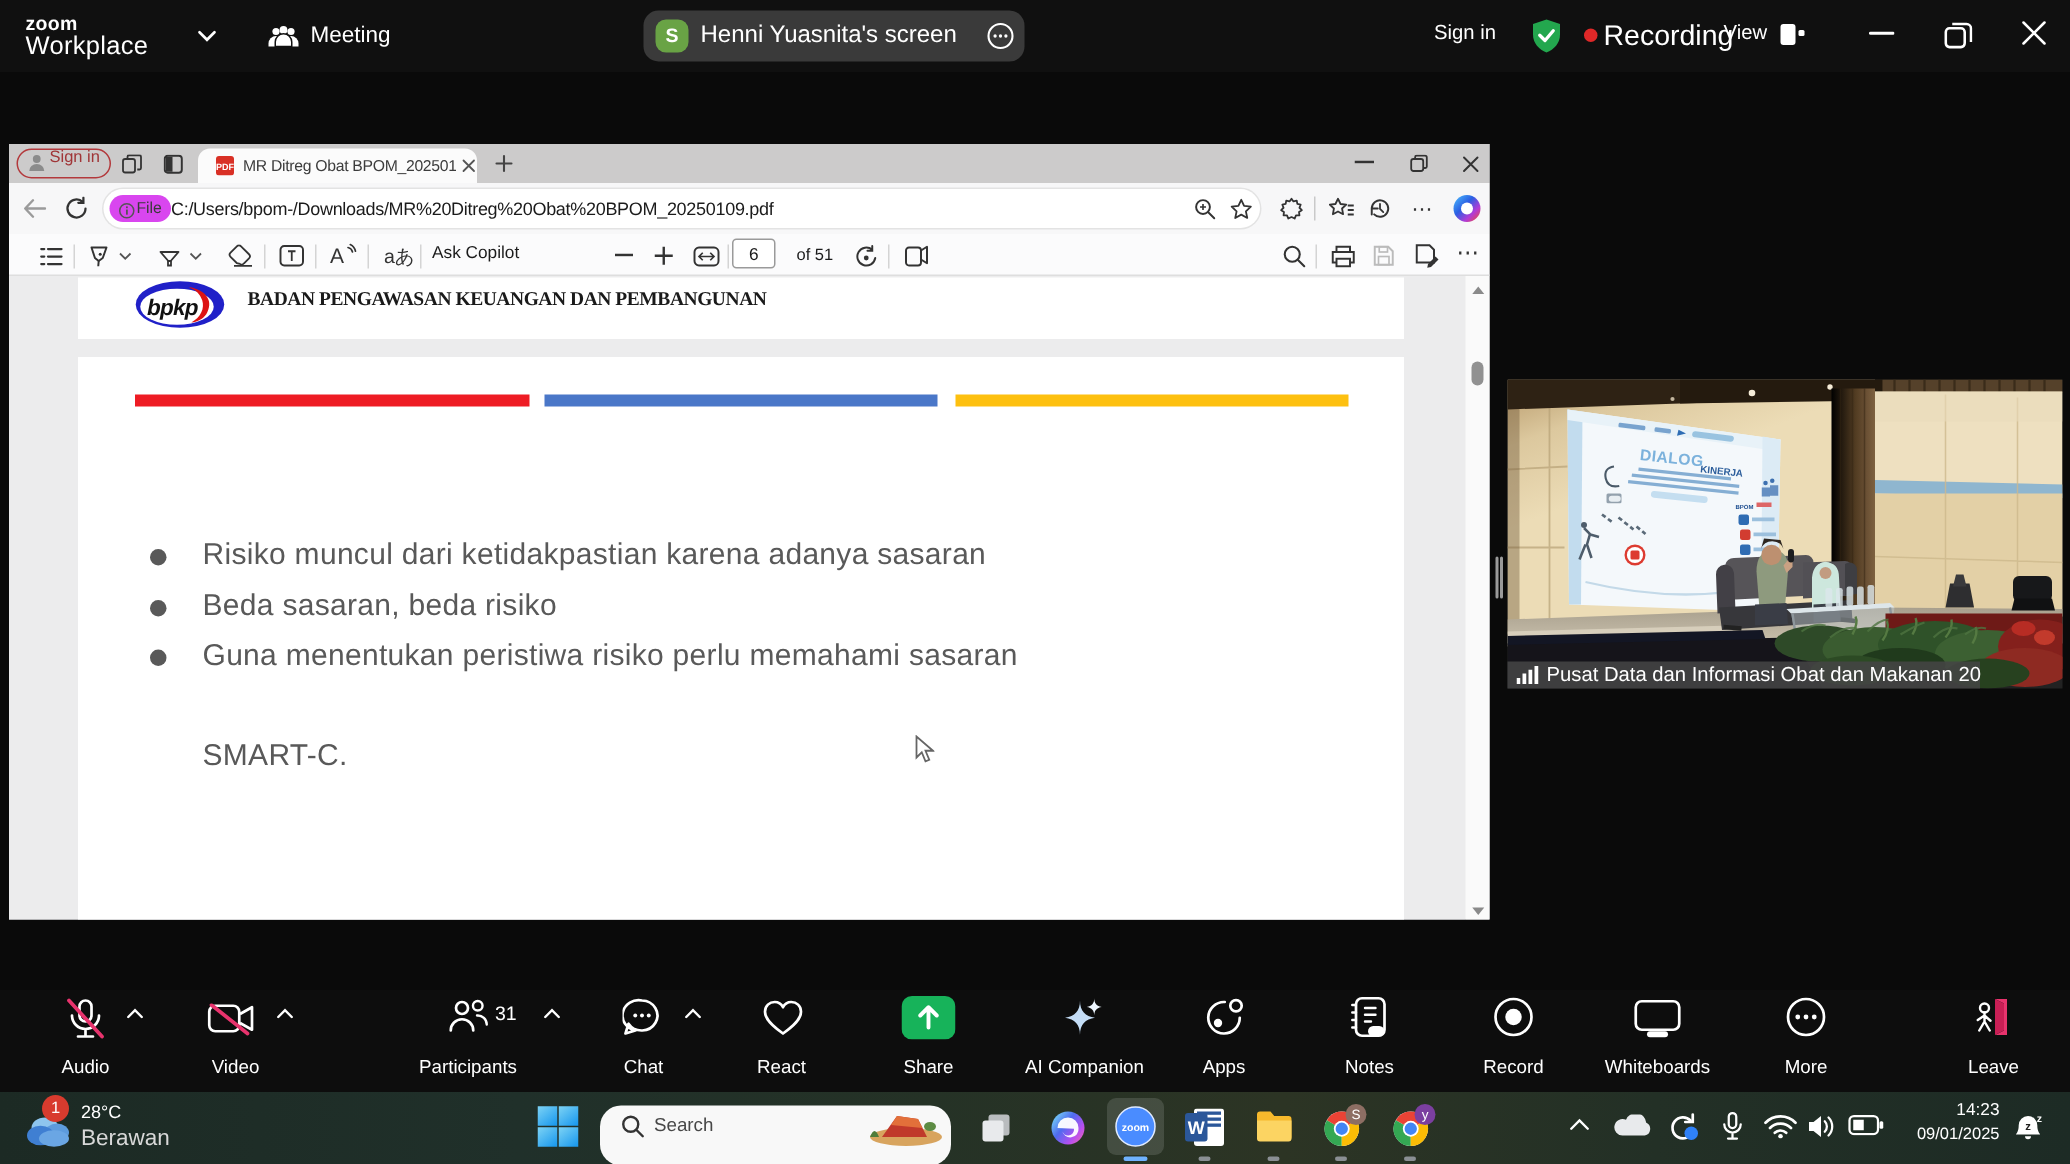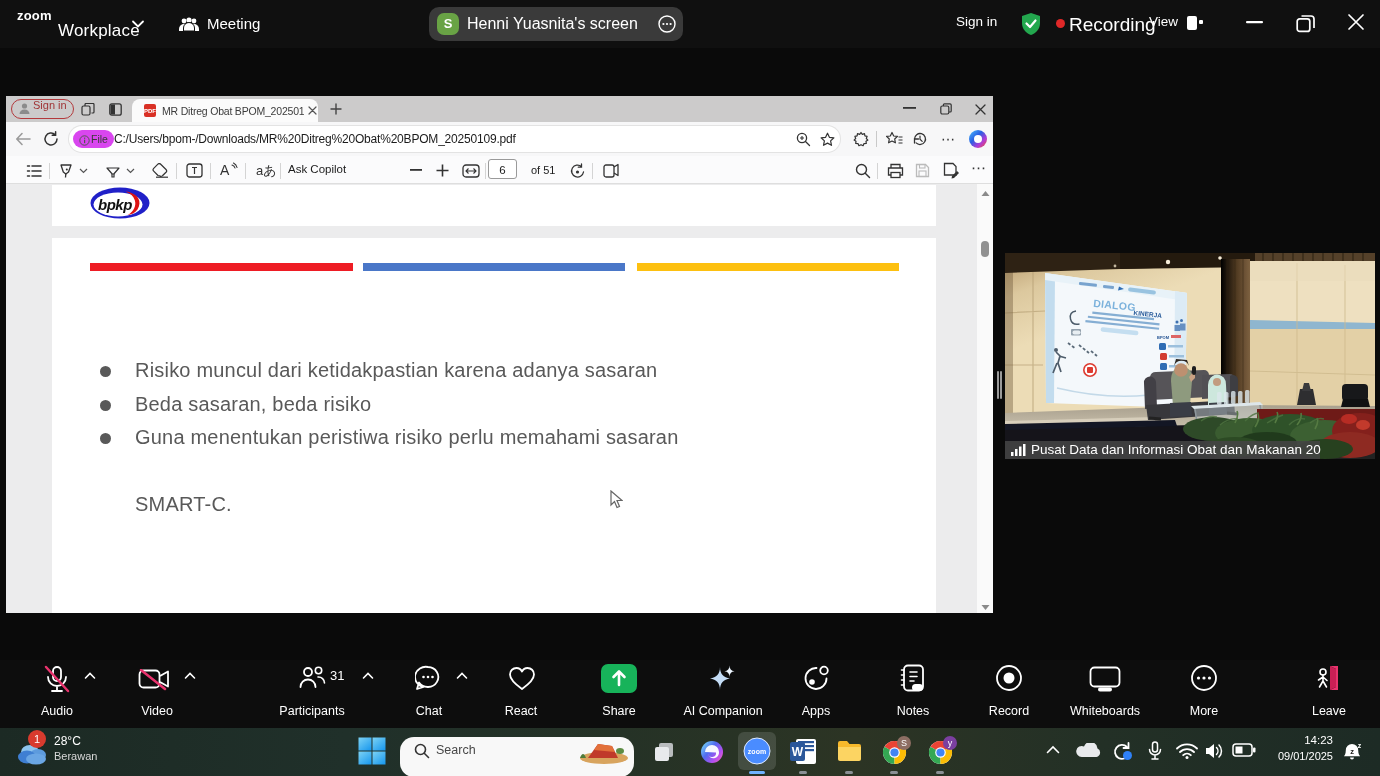--- a/index.html
+++ b/index.html
@@ -4,21 +4,21 @@
 <style>
   * { margin:0; padding:0; box-sizing:border-box; }
   html,body { width:1380px; height:776px; overflow:hidden; background:#0a0a0a;
     font-family:"Liberation Sans", sans-serif; }
   .abs { position:absolute; }
   #stage { position:relative; width:1380px; height:776px; overflow:hidden; }
 
   
   #topbar { left:0; top:0; width:1380px; height:48px; background:#101010; color:#fff; }
   #zlogo1 { left:17px; top:8px; font-size:13px; font-weight:bold; letter-spacing:0.2px; }
-  #zlogo2 { left:17px; top:21px; font-size:17px; font-weight:400; letter-spacing:0.2px;margin-left:41px; }
+  #zlogo2 { left:17px; top:21px; font-size:17px; font-weight:400; letter-spacing:0.2px; }
   #meetTxt { left:207px; top:15px; font-size:15px; }
   #pill { left:429px; top:7px; width:254px; height:34px; background:#3a3a3a; border-radius:10px; }
   #pillAv { left:8px; top:6px; width:22px; height:22px; background:#69a345; border-radius:7px;
      color:#fff; font-size:13px; font-weight:bold; text-align:center; line-height:22px; }
   #pillTxt { left:38px; top:8px; font-size:16px; color:#fff; }
   #signin { left:956px; top:14px; font-size:13.5px; }
   #recTxt { left:1069px; top:14px; font-size:19px; }
   #recDot { left:1056px; top:19px; width:9px; height:9px; border-radius:50%; background:#e02828; }
   #viewTxt { left:1149px; top:14px; font-size:13.5px; }
 
@@ -66,21 +66,21 @@
 
   
   #ztool { left:0; top:660px; width:1380px; height:68px; background:#0d0d0d; color:#fff; }
   .zlab { position:absolute; top:44px; font-size:12.5px; color:#fff; transform:translateX(-50%); white-space:nowrap; }
   .zic { position:absolute; top:5px; transform:translateX(-50%); }
 
   
   #taskbar { left:0; top:728px; width:1380px; height:48px;
      background:linear-gradient(90deg,#1c2a24 0%,#20302a 25%,#253226 45%,#2c3424 62%,#233026 80%,#1d2b25 100%); }
   #wtemp { left:54px; top:6px; font-size:12px; color:#fff; }
-  #wdesc { left:54px; top:22px; font-size:11px; color:#d8d8d8; }
+  #wdesc { left:54px; top:22px; font-size:15px; color:#d8d8d8; }
   #searchpill { left:400px; top:9px; width:234px; height:40px; background:#f8f8f8; border-radius:14px; }
   #searchtxt { left:36px; top:6px; font-size:12.5px; color:#474747; }
   #clock1 { right:47px; top:6px; font-size:11.5px; color:#fff; text-align:right; }
   #clock2 { right:47px; top:22px; font-size:11px; color:#fff; text-align:right; }
 </style>
 </head>
 <body>
 <div id="stage">
 
   <div id="topbar" class="abs">
@@ -305,20 +305,21 @@
       <div class="abs" style="left:965px;top:3px;font-size:15px;color:#333;letter-spacing:1px">⋯</div>
     </div>
     <div id="pcontent" class="abs">
       <div id="page1" class="abs">
         <svg class="abs" style="left:38px;top:2px" width="60" height="33" viewBox="0 0 60 33">
           <ellipse cx="30" cy="16" rx="29.5" ry="15.5" fill="#2020c8"></ellipse>
           <ellipse cx="28" cy="17.5" rx="24.5" ry="12" fill="#fff"></ellipse>
           <path d="M37 4.5 C 48 7, 52.5 14, 47.5 22.5 C 45 26, 41.5 27.5, 37.5 28 C 44 24.5, 46.5 18.5, 44.8 13.2 C 43.2 8.8, 40.5 6.3, 36 4.7 Z" fill="#dd1313"></path>
           <text x="8" y="23" font-size="15" font-style="italic" font-weight="bold" font-family="Liberation Sans" fill="#111" letter-spacing="-0.5">bpkp</text>
         </svg>
+        <div id="hdrTxt" class="abs">BADAN PENGAWASAN KEUANGAN DAN PEMBANGUNAN</div>
       </div>
       <div id="page2" class="abs">
         <div id="barR" class="abs bar"></div>
         <div id="barB" class="abs bar"></div>
         <div id="barY" class="abs bar"></div>
         <div class="abs bl" style="left:83px;top:121px"><span class="d"></span>Risiko muncul dari ketidakpastian karena adanya sasaran</div>
         <div class="abs bl" style="left:83px;top:155px"><span class="d"></span>Beda sasaran, beda risiko</div>
         <div class="abs bl" style="left:83px;top:188px"><span class="d"></span>Guna menentukan peristiwa risiko perlu memahami sasaran</div>
         <div class="abs bl" style="left:83px;top:255px">SMART-C.</div>
         <svg class="abs" style="left:558px;top:252px" width="13" height="19" viewBox="0 0 13 19">

